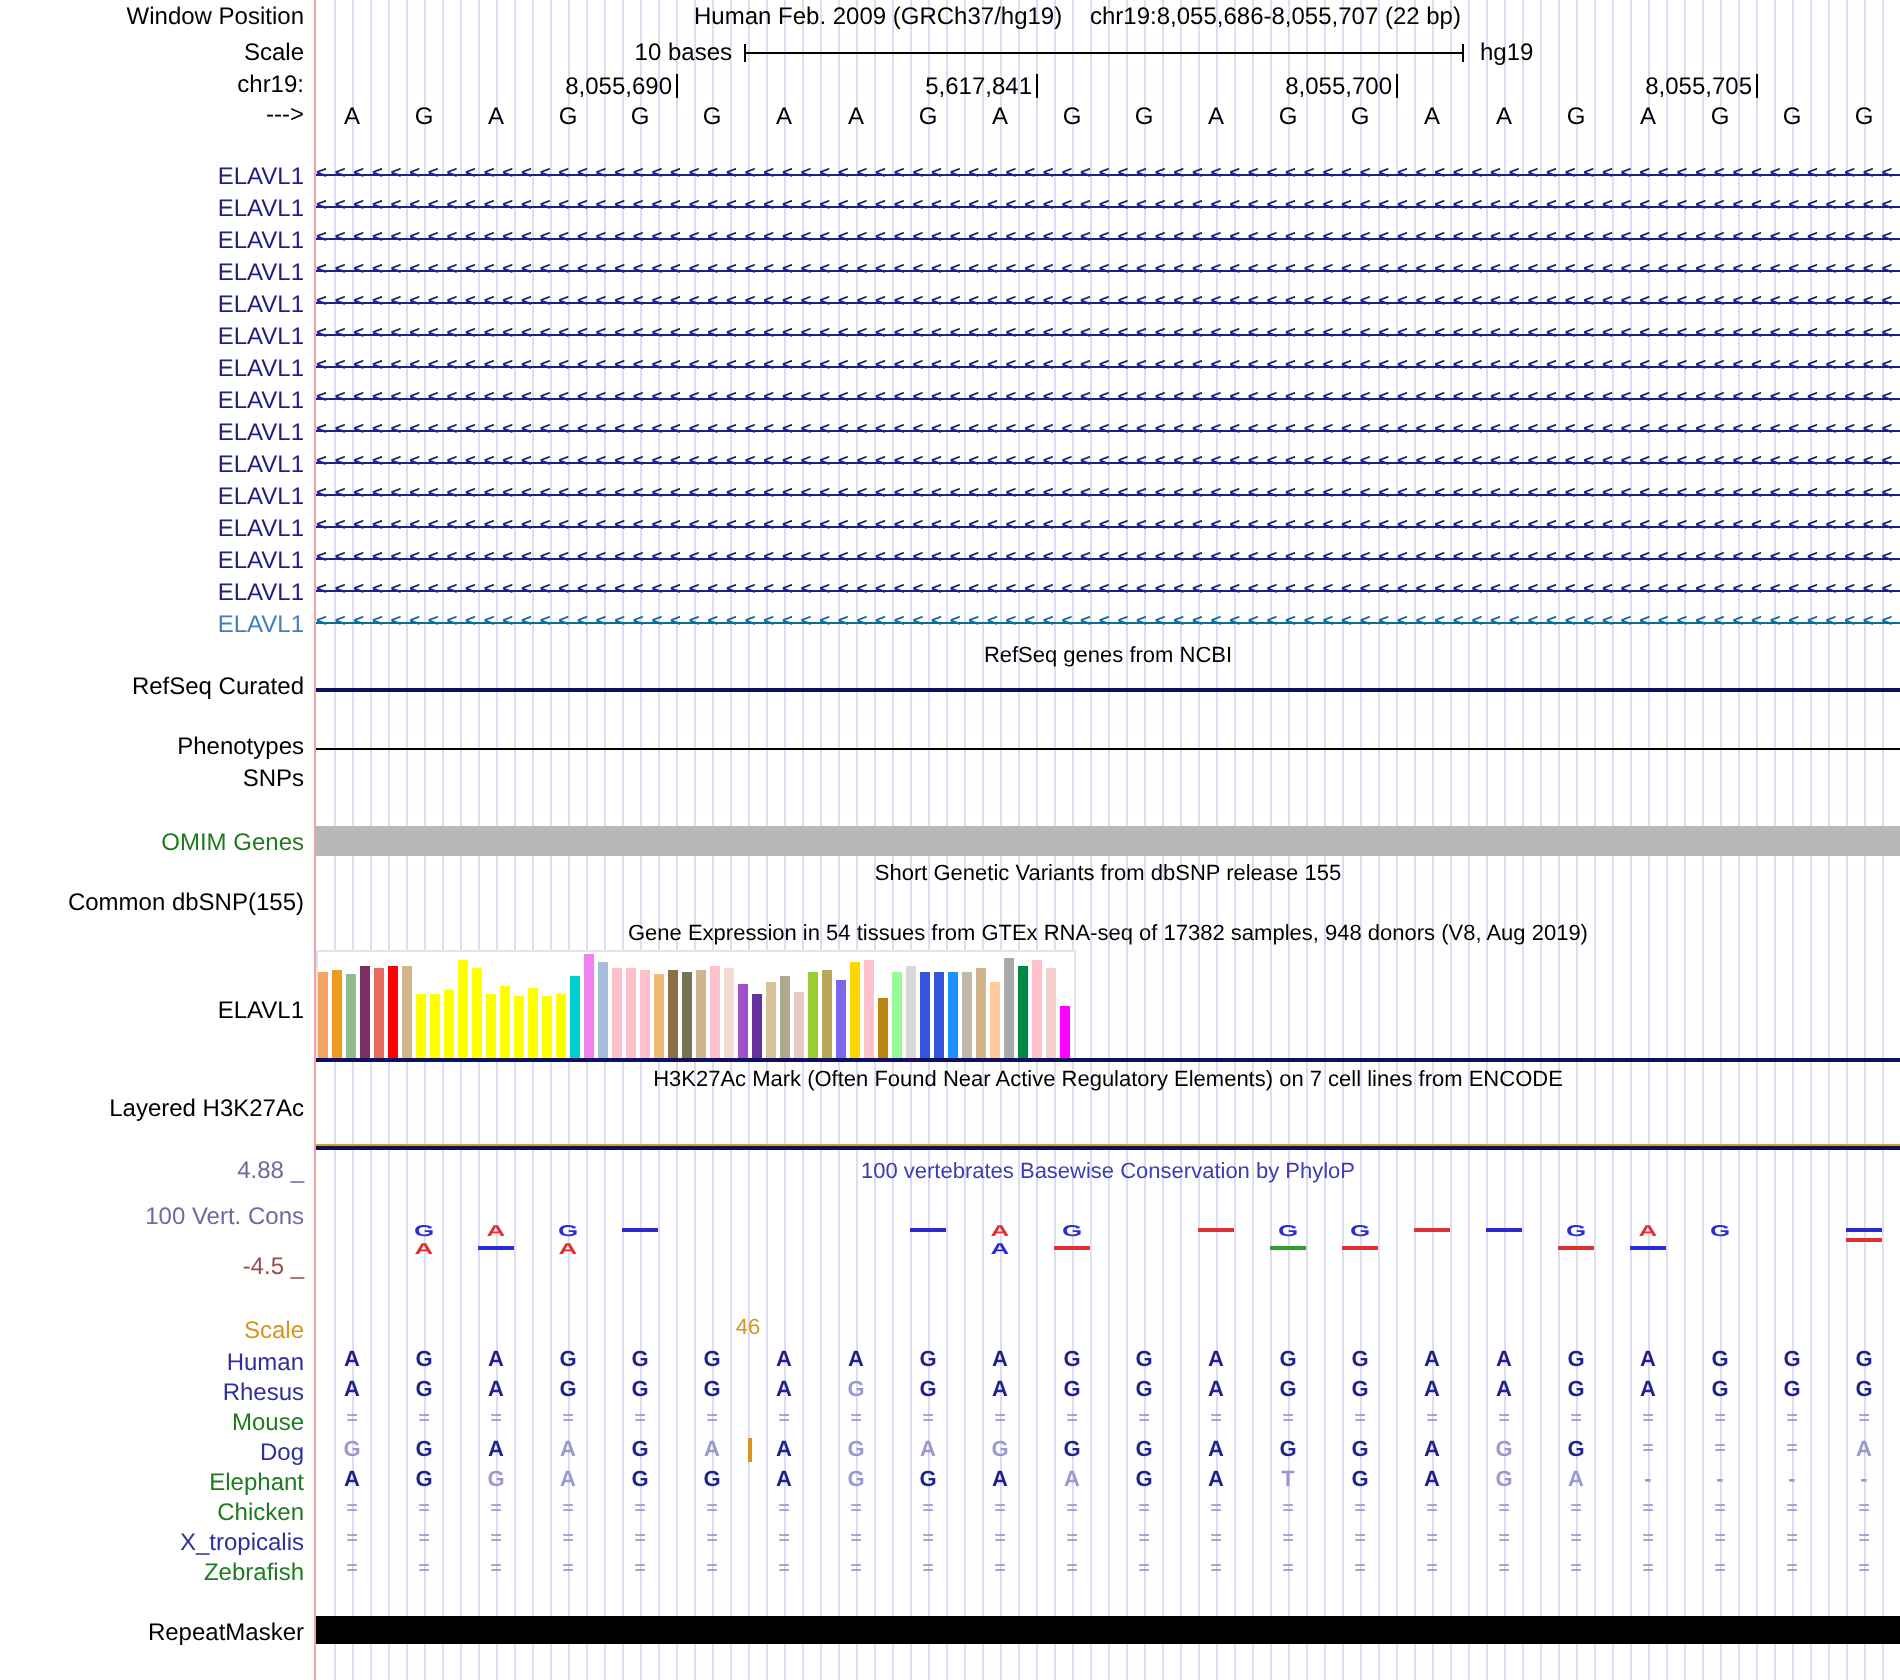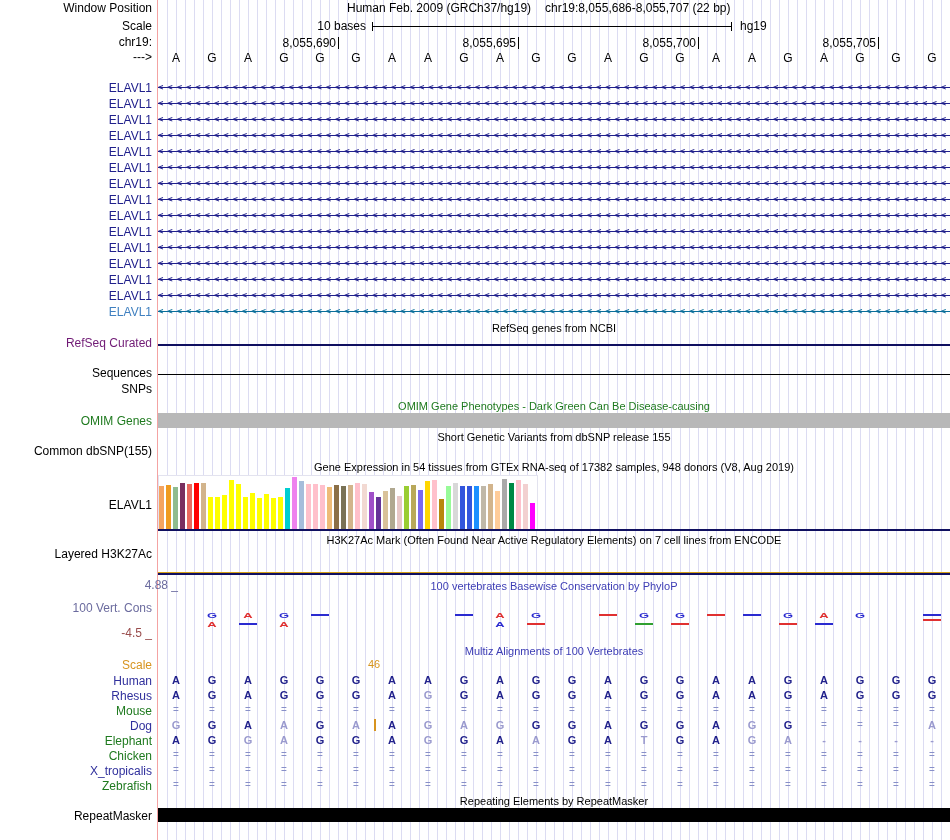--- a/index.html
+++ b/index.html
@@ -114,21 +114,21 @@
   <div class="hdr" style="top:20px;left:266px;width:100px;text-align:right">10 bases</div>
   <div class="abs" style="left:372px;top:26px;width:359px;height:1px;background:#000"></div>
   <div class="abs" style="left:372px;top:22px;width:1px;height:9px;background:#000"></div>
   <div class="abs" style="left:731px;top:22px;width:1px;height:9px;background:#000"></div>
   <div class="hdr" style="top:20px;left:740px">hg19</div>
 
   <div class="lbl" style="top:36px">chr19:</div>
   <div id="ticks">
       <div style="position: absolute; left: 250px; top: 36px; width: 86px; text-align: right; font: 12px &quot;Liberation Sans&quot;, sans-serif;">8,055,690</div>
       <div style="position: absolute; left: 338px; top: 37px; width: 1px; height: 12px; background: rgb(0, 0, 0);"></div>
-      <div style="position: absolute; left: 430px; top: 36px; width: 86px; text-align: right; font: 12px &quot;Liberation Sans&quot;, sans-serif;">8,055,695</div>
+      <div style="position: absolute; left: 430px; top: 36px; width: 86px; text-align: right; font: 12px &quot;Liberation Sans&quot;, sans-serif;">5,617,841</div>
       <div style="position: absolute; left: 518px; top: 37px; width: 1px; height: 12px; background: rgb(0, 0, 0);"></div>
       <div style="position: absolute; left: 610px; top: 36px; width: 86px; text-align: right; font: 12px &quot;Liberation Sans&quot;, sans-serif;">8,055,700</div>
       <div style="position: absolute; left: 698px; top: 37px; width: 1px; height: 12px; background: rgb(0, 0, 0);"></div>
       <div style="position: absolute; left: 790px; top: 36px; width: 86px; text-align: right; font: 12px &quot;Liberation Sans&quot;, sans-serif;">8,055,705</div>
       <div style="position: absolute; left: 878px; top: 37px; width: 1px; height: 12px; background: rgb(0, 0, 0);"></div>
     </div>
 
   <div class="lbl" style="top:51px">---&gt;</div>
   <div id="bases">
       <div style="position: absolute; left: 158px; top: 51px; width: 36px; text-align: center; font: 12px &quot;Liberation Sans&quot;, sans-serif;">A</div>
@@ -227,28 +227,27 @@
         <div style="position: absolute; left: 0px; top: 0px; width: 100%; color: rgb(32, 32, 140); font: bold 9px / 13px &quot;DejaVu Sans Mono&quot;, monospace; letter-spacing: 3.9px; white-space: nowrap;">&lt;&lt;&lt;&lt;&lt;&lt;&lt;&lt;&lt;&lt;&lt;&lt;&lt;&lt;&lt;&lt;&lt;&lt;&lt;&lt;&lt;&lt;&lt;&lt;&lt;&lt;&lt;&lt;&lt;&lt;&lt;&lt;&lt;&lt;&lt;&lt;&lt;&lt;&lt;&lt;&lt;&lt;&lt;&lt;&lt;&lt;&lt;&lt;&lt;&lt;&lt;&lt;&lt;&lt;&lt;&lt;&lt;&lt;&lt;&lt;&lt;&lt;&lt;&lt;&lt;&lt;&lt;&lt;&lt;&lt;&lt;&lt;&lt;&lt;&lt;&lt;&lt;&lt;&lt;&lt;&lt;&lt;&lt;&lt;&lt;&lt;</div>
       </div>
       <div style="position: absolute; left: 0px; top: 305px; width: 152px; text-align: right; color: rgb(64, 128, 192); font: 12px &quot;Liberation Sans&quot;, sans-serif;">ELAVL1</div>
       <div style="position: absolute; left: 158px; top: 305px; width: 792px; height: 13px; overflow: hidden;">
         <div style="position: absolute; left: 0px; top: 6px; width: 100%; height: 1px; background: rgb(10, 110, 154);"></div>
         <div style="position: absolute; left: 0px; top: 0px; width: 100%; color: rgb(10, 110, 154); font: bold 9px / 13px &quot;DejaVu Sans Mono&quot;, monospace; letter-spacing: 3.9px; white-space: nowrap;">&lt;&lt;&lt;&lt;&lt;&lt;&lt;&lt;&lt;&lt;&lt;&lt;&lt;&lt;&lt;&lt;&lt;&lt;&lt;&lt;&lt;&lt;&lt;&lt;&lt;&lt;&lt;&lt;&lt;&lt;&lt;&lt;&lt;&lt;&lt;&lt;&lt;&lt;&lt;&lt;&lt;&lt;&lt;&lt;&lt;&lt;&lt;&lt;&lt;&lt;&lt;&lt;&lt;&lt;&lt;&lt;&lt;&lt;&lt;&lt;&lt;&lt;&lt;&lt;&lt;&lt;&lt;&lt;&lt;&lt;&lt;&lt;&lt;&lt;&lt;&lt;&lt;&lt;&lt;&lt;&lt;&lt;&lt;&lt;&lt;&lt;</div>
       </div>
     </div>
 
   <div class="title" style="top:322px">RefSeq genes from NCBI</div>
-  <div class="lbl" style="top: 337px; color: #701a75;" id="refseq-label">RefSeq Curated</div>
+  <div class="lbl" style="top: 337px; color: #000000;" id="refseq-label">RefSeq Curated</div>
   <div class="abs" style="left: 158px; top: 344px; width: 792px; height: 2px; background: rgb(16, 16, 96);" id="refseq-line"></div>
 
-  <div class="lbl" style="top:367px">Sequences</div>
+  <div class="lbl" style="top:367px">Phenotypes</div>
   <div class="abs" style="left:158px;top:374px;width:792px;height:1px;background:#000"></div>
   <div class="lbl" style="top:383px">SNPs</div>
 
-  <div class="title" style="top: 400px; color: rgb(31, 122, 31);" id="omim-title">OMIM Gene Phenotypes - Dark Green Can Be Disease-causing</div>
   <div class="abs" style="left: 158px; top: 413px; width: 792px; height: 15px; background: rgb(184, 184, 184);" id="omim-bar"></div>
   <div class="lbl" style="top: 415px; color: rgb(31, 122, 31);" id="omim-label">OMIM Genes</div>
 
   <div class="title" style="top:431px">Short Genetic Variants from dbSNP release 155</div>
   <div class="lbl" style="top:445px">Common dbSNP(155)</div>
 
   <div class="title" style="top:461px">Gene Expression in 54 tissues from GTEx RNA-seq of 17382 samples, 948 donors (V8, Aug 2019)</div>
   <div class="abs" style="left:158px;top:475px;width:378px;height:54px;background:#fff;border:1px solid #e3e3ef"></div>
   <div id="gtex-bars" class="abs" style="left:159px;top:475px;width:378px;height:54px;display:flex;align-items:flex-end">
       <div style="position: static; width: 5px; height: 43px; background: rgb(244, 164, 96); flex: 0 0 auto; margin-right: 2px;"></div>
@@ -307,21 +306,21 @@
       <div style="position: static; width: 5px; height: 26px; background: rgb(255, 0, 255); flex: 0 0 auto; margin-right: 2px;"></div>
     </div>
   <div class="lbl" style="top:499px">ELAVL1</div>
   <div class="abs" style="left: 158px; top: 529px; width: 792px; height: 2px; background: rgb(16, 16, 96);" id="gtex-baseline"></div>
 
   <div class="title" style="top:534px">H3K27Ac Mark (Often Found Near Active Regulatory Elements) on 7 cell lines from ENCODE</div>
   <div class="lbl" style="top:548px">Layered H3K27Ac</div>
   <div class="abs" style="left: 158px; top: 572px; width: 792px; height: 1px; background: rgb(212, 160, 23);" id="h3k-orange-line"></div>
   <div class="abs" style="left: 158px; top: 573px; width: 792px; height: 2px; background: rgb(16, 16, 96);" id="h3k-navy-line"></div>
 
-  <div class="lbl" style="top: 579px; color: rgb(107, 107, 158); padding-left: 26px;" id="cons-max">4.88 _</div>
+  <div class="lbl" style="top: 579px; color: rgb(107, 107, 158);" id="cons-max">4.88 _</div>
   <div class="title" style="top: 580px; color: rgb(60, 60, 180);" id="cons-title">100 vertebrates Basewise Conservation by PhyloP</div>
   <div class="lbl" style="top: 602px; color: rgb(107, 107, 158);" id="cons-label">100 Vert. Cons</div>
   <div class="lbl" style="top: 627px; color: rgb(153, 76, 76);" id="cons-min">-4.5 _</div>
   <div id="logo" class="abs" style="left:0;top:609px;width:950px;height:26px">
       <div style="position: absolute; left: 194px; top: 2px; width: 36px; text-align: center;">
         <div style="position: static; display: block; color: rgb(43, 43, 208); font: bold 13px / 9px &quot;Liberation Sans&quot;, sans-serif; transform: scaleY(0.6);">G</div>
         <div style="position: static; display: block; color: rgb(224, 48, 48); font: bold 13px / 9px &quot;Liberation Sans&quot;, sans-serif; transform: scaleY(0.6);">A</div>
       </div>
       <div style="position: absolute; left: 230px; top: 2px; width: 36px; text-align: center;">
         <div style="position: static; display: block; color: rgb(224, 48, 48); font: bold 13px / 9px &quot;Liberation Sans&quot;, sans-serif; transform: scaleY(0.6);">A</div>
@@ -372,21 +371,20 @@
       </div>
       <div style="position: absolute; left: 842px; top: 2px; width: 36px; text-align: center;">
         <div style="position: static; display: block; color: rgb(43, 43, 208); font: bold 13px / 9px &quot;Liberation Sans&quot;, sans-serif; transform: scaleY(0.6);">G</div>
       </div>
       <div style="position: absolute; left: 914px; top: 2px; width: 36px; text-align: center;">
         <div style="position: static; width: 18px; height: 2px; background: rgb(43, 43, 208); margin: 3px auto; display: block;"></div>
         <div style="position: static; width: 18px; height: 2px; background: rgb(224, 48, 48); margin: 3px auto; display: block;"></div>
       </div>
     </div>
 
-  <div class="title" style="top: 645px; color: rgb(60, 60, 180);" id="multiz-title">Multiz Alignments of 100 Vertebrates</div>
   <div class="lbl" style="top: 659px; color: rgb(215, 148, 31);" id="gaps-label">Scale</div>
   <div id="gap-anno" class="abs" style="top: 658px; width: 20px; text-align: center; font-size: 11px; left: 364px; color: rgb(215, 148, 31);">46</div>
   <div id="align">
       <div style="position: absolute; left: 0px; top: 674px; width: 152px; text-align: right; color: rgb(48, 48, 156); font: 12px &quot;Liberation Sans&quot;, sans-serif;">Human</div>
       <div style="position: absolute; left: 158px; top: 674px; width: 792px; height: 14px;">
         <div style="position: absolute; left: 0px; top: 0px; width: 36px; text-align: center; color: rgb(34, 34, 140); font: bold 11px &quot;Liberation Sans&quot;, sans-serif;">A</div>
         <div style="position: absolute; left: 36px; top: 0px; width: 36px; text-align: center; color: rgb(34, 34, 140); font: bold 11px &quot;Liberation Sans&quot;, sans-serif;">G</div>
         <div style="position: absolute; left: 72px; top: 0px; width: 36px; text-align: center; color: rgb(34, 34, 140); font: bold 11px &quot;Liberation Sans&quot;, sans-serif;">A</div>
         <div style="position: absolute; left: 108px; top: 0px; width: 36px; text-align: center; color: rgb(34, 34, 140); font: bold 11px &quot;Liberation Sans&quot;, sans-serif;">G</div>
         <div style="position: absolute; left: 144px; top: 0px; width: 36px; text-align: center; color: rgb(34, 34, 140); font: bold 11px &quot;Liberation Sans&quot;, sans-serif;">G</div>
@@ -579,16 +577,15 @@
         <div style="position: absolute; left: 540px; top: 0px; width: 36px; text-align: center; color: rgb(136, 144, 200); font: 10px &quot;Liberation Sans&quot;, sans-serif;">=</div>
         <div style="position: absolute; left: 576px; top: 0px; width: 36px; text-align: center; color: rgb(136, 144, 200); font: 10px &quot;Liberation Sans&quot;, sans-serif;">=</div>
         <div style="position: absolute; left: 612px; top: 0px; width: 36px; text-align: center; color: rgb(136, 144, 200); font: 10px &quot;Liberation Sans&quot;, sans-serif;">=</div>
         <div style="position: absolute; left: 648px; top: 0px; width: 36px; text-align: center; color: rgb(136, 144, 200); font: 10px &quot;Liberation Sans&quot;, sans-serif;">=</div>
         <div style="position: absolute; left: 684px; top: 0px; width: 36px; text-align: center; color: rgb(136, 144, 200); font: 10px &quot;Liberation Sans&quot;, sans-serif;">=</div>
         <div style="position: absolute; left: 720px; top: 0px; width: 36px; text-align: center; color: rgb(136, 144, 200); font: 10px &quot;Liberation Sans&quot;, sans-serif;">=</div>
         <div style="position: absolute; left: 756px; top: 0px; width: 36px; text-align: center; color: rgb(136, 144, 200); font: 10px &quot;Liberation Sans&quot;, sans-serif;">=</div>
       </div>
     </div>
 
-  <div class="title" style="top:795px">Repeating Elements by RepeatMasker</div>
   <div class="abs" style="left: 158px; top: 808px; width: 792px; height: 14px; background: rgb(0, 0, 0);" id="repeat-bar"></div>
   <div class="lbl" style="top:810px">RepeatMasker</div>
 </div>
 
 </body></html>

